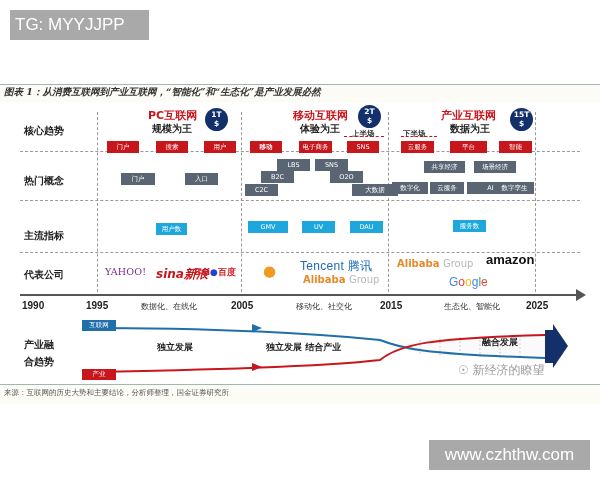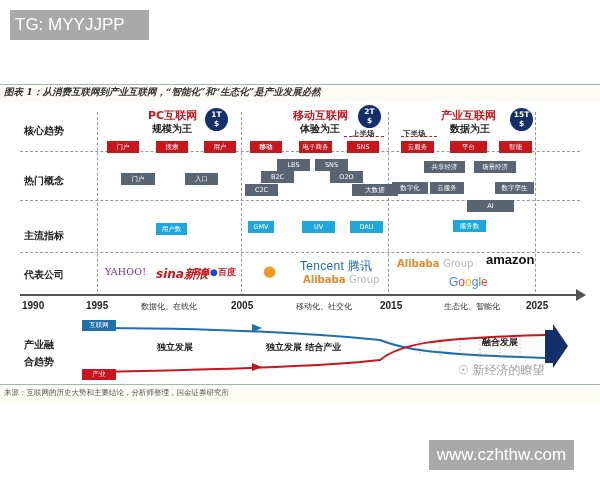--- a/index.html
+++ b/index.html
@@ -1,20 +1,20 @@
 <!DOCTYPE html>
 <html><head>
 <meta charset="utf-8">
 <style>
   * { box-sizing: border-box; margin: 0; padding: 0; }
   html, body { width: 600px; height: 480px; background: #ffffff; overflow: hidden; }
   body { position: relative; font-family: "DejaVu Sans", "Liberation Sans", sans-serif; color: #222; }
 
   .wm-top { position: absolute; left: 10px; top: 10px; width: 139px; height: 30px; background: #a9a9a9; color: #fff; font-size: 17px; line-height: 30px; padding-left: 5px; font-family: "Liberation Sans", sans-serif; }
-  .wm-bottom { position: absolute; left: 429px; top: 440px; width: 145px; height: 30px; background: #a9a9a9; color: #fff; font-size: 17px; line-height: 30px; text-align: center; font-family: "Liberation Sans", sans-serif; }
+  .wm-bottom { position: absolute; left: 429px; top: 440px; width: 161px; height: 30px; background: #a9a9a9; color: #fff; font-size: 17px; line-height: 30px; text-align: center; font-family: "Liberation Sans", sans-serif; }
 
   .figure { position: absolute; left: 0; top: 84px; width: 600px; height: 320px; background: #fdfbf6; }
   .fig-topline { position: absolute; left: 0; top: 84px; width: 600px; height: 1px; background: #9fb8b5; }
   .fig-title { position: absolute; left: 4px; top: 86px; font-size: 9.5px; font-style: italic; font-weight: bold; color: #333; font-family: "DejaVu Serif", serif; white-space: nowrap; }
   .fig-area { position: absolute; left: 0; top: 102px; width: 600px; height: 282px; background: #ffffff; }
   .fig-bottomline { position: absolute; left: 0; top: 384px; width: 600px; height: 1px; background: #9fb8b5; }
   .fig-source { position: absolute; left: 4px; top: 388px; font-size: 7.5px; color: #555; font-family: "DejaVu Serif", serif; white-space: nowrap; }
 
   .row-label { position: absolute; left: 24px; font-size: 10px; font-weight: bold; color: #222; white-space: nowrap; }
   .hdash { position: absolute; left: 20px; width: 560px; height: 0; border-top: 1px dashed #9a9a9a; }
@@ -97,40 +97,40 @@
 <div class="phase" style="left:352px; top:129px;">上半场</div>
 <div class="tag red" style="left:250px; top:141px; width:32px;font-weight:bold;">移动</div>
 <div class="tag red" style="left:299px; top:141px; width:33px;">电子商务</div>
 <div class="tag red" style="left:347px; top:141px; width:32px;">SNS</div>
 <div class="tag gray" style="left:277px; top:159px; width:33px;">LBS</div>
 <div class="tag gray" style="left:315px; top:159px; width:33px;">SNS</div>
 <div class="tag gray" style="left:261px; top:171px; width:33px;">B2C</div>
 <div class="tag gray" style="left:330px; top:171px; width:33px;">O2O</div>
 <div class="tag gray" style="left:245px; top:184px; width:33px;">C2C</div>
 <div class="tag gray" style="left:352px; top:184px; width:46px;">大数据</div>
-<div class="tag blue" style="left:248px; top:221px; width:26px;">GMV</div>
+<div class="tag blue" style="left:248px; top:221px; width:40px;">GMV</div>
 <div class="tag blue" style="left:302px; top:221px; width:33px;">UV</div>
 <div class="tag blue" style="left:350px; top:221px; width:33px;">DAU</div>
 <div class="logo logo-apple" style="left:263px; top:262px;">●</div>
 <div class="logo logo-tencent" style="left:300px; top:258px;">Tencent 腾讯</div>
 <div class="logo logo-alibaba" style="left:303px; top:274px;"><span>Alibaba</span> <span class="grp">Group</span></div>
 
 <div class="era-title" style="left:441px; top:108px;">产业互联网</div>
 <div class="era-sub" style="left:450px; top:122px;">数据为王</div>
 <div class="coin" style="left:510px; top:108px;"><span>15T</span><br><span>$</span></div>
 <div class="phase-line" style="left:401px; top:136px; width:36px;"></div>
 <div class="phase" style="left:403px; top:129px;">下半场</div>
 <div class="tag red" style="left:401px; top:141px; width:33px;">云服务</div>
 <div class="tag red" style="left:450px; top:141px; width:37px;">平台</div>
 <div class="tag red" style="left:499px; top:141px; width:33px;">智能</div>
 <div class="tag gray" style="left:424px; top:161px; width:41px;">共享经济</div>
 <div class="tag gray" style="left:474px; top:161px; width:42px;">场景经济</div>
 <div class="tag gray" style="left:392px; top:182px; width:36px;">数字化</div>
 <div class="tag gray" style="left:430px; top:182px; width:34px;">云服务</div>
-<div class="tag gray" style="left:467px; top:200px; width:47px;">AI</div>
+<div class="tag gray" style="left:467px; top:182px; width:47px;">AI</div>
 <div class="tag gray" style="left:495px; top:182px; width:39px;">数字孪生</div>
 <div class="tag blue" style="left:453px; top:220px; width:33px;">服务数</div>
 <div class="logo logo-alibaba" style="left:397px; top:258px;"><span>Alibaba</span> <span class="grp">Group</span></div>
 <div class="logo logo-amazon" style="left:486px; top:252px;">amazon</div>
 <div class="logo logo-google" style="left:449px; top:275px;"><span style="color:#4285f4">G</span><span style="color:#ea4335">o</span><span style="color:#fbbc05">o</span><span style="color:#4285f4">g</span><span style="color:#34a853">l</span><span style="color:#ea4335">e</span></div>
 
 <div class="axis"></div>
 <div class="axis-arrow"></div>
 <div class="year" style="left:22px;">1990</div>
 <div class="year" style="left:86px;">1995</div>

